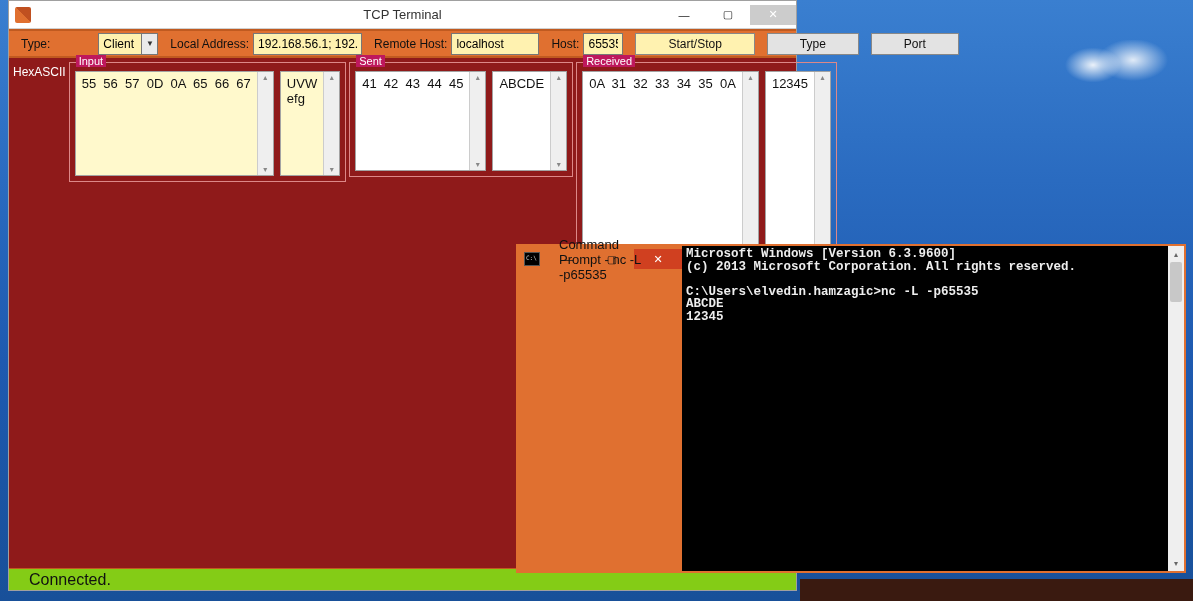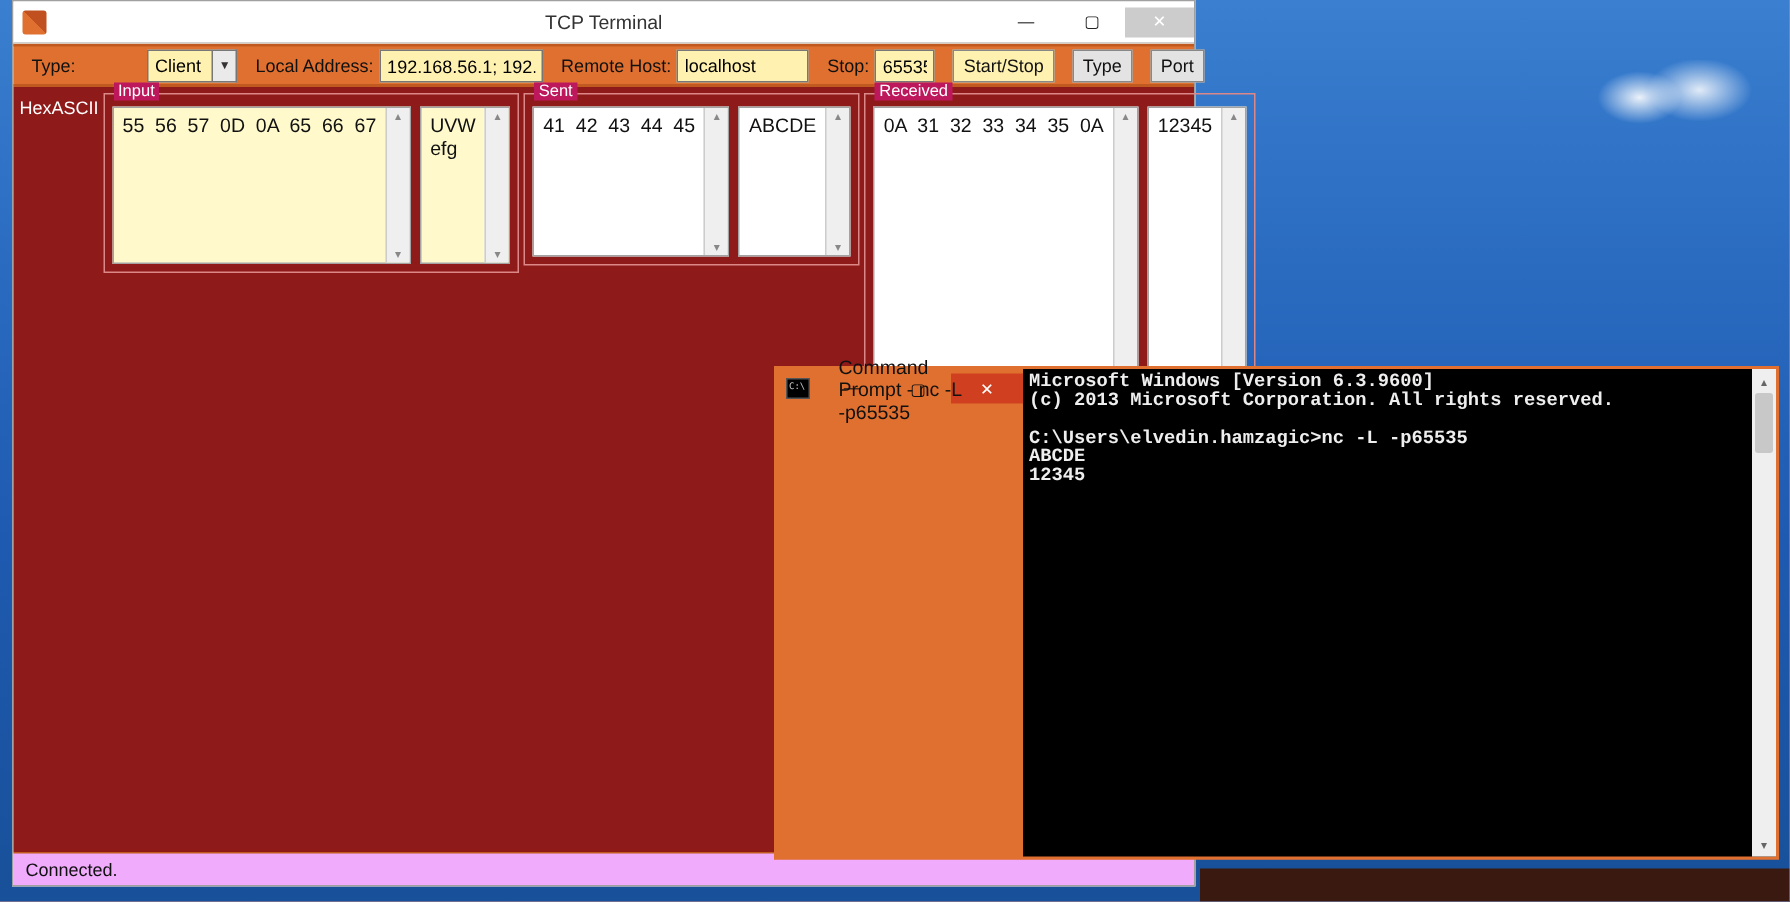--- a/index.html
+++ b/index.html
@@ -40,42 +40,42 @@
     height: 29px; background: #e07030; border-top:2px solid #c05a20; border-bottom:2px solid #c05a20;
     display:flex; align-items:center; padding:0 4px; gap:4px;
   }
   .sep { width:2px; height:24px; background:#8f1a1a; margin:0 2px; }
   .lbl { font-size:12px; color:#111; white-space:nowrap; }
   .combo { display:flex; align-items:flex-end; height:22px;margin-left:44px; }
   .combo input { height:22px; border:1px solid #777; background:#fff2b0; font-size:12px; padding:0 4px; }
   .combo .dd { width:16px; height:22px; background:#eaeaea; border:1px solid #777; border-left:none;
     display:flex; align-items:center; justify-content:center; font-size:8px; color:#333; }
   .fld { height:22px; border:1px solid #777; background:#fff2b0; font-size:12px; padding:0 4px; }
-  .btn { height:22px; border:1px solid #888; background:#e3e3e3; font-size:12px; padding:0 6px;
+  .btn { height:22px; border:1px solid #888; background:#e3e3e3; font-size:12px; padding:0 32px;
     color:#111; display:flex; align-items:center; }
   .btn.ss { background:#fff2b0; }
 
   .tcp-body { flex:1; background:#8f1a1a; display:flex; padding:4px 4px 4px 4px; gap:3px; }
   .col-headers { display:flex; height:20px; }
   .col-headers div { flex:1; text-align:center; color:#fff; font-size:12px; line-height:20px; }
   .fieldset { border:1px solid #d88; position:relative; padding:8px 5px 5px 5px; }
   .legend { position:absolute; top:-8px; left:6px; color:#fff; font-size:11px; background:#be185d; padding:0 3px; }
   .pair { display:flex; gap:6px; height:100%; }
   .txtwrap { flex:1; position:relative; display:flex; background:#fff; border:1px solid #a3a3a3; }
   .txtwrap.yellow { background:#fff9cc; }
   .txtcontent { flex:1; padding:4px 6px; font-size:13px; color:#111; white-space:pre; font-family:"Segoe UI",sans-serif; overflow:hidden; }
   .scrollbar { width:16px; background:#efefef; border-left:1px solid #ccc;
     display:flex; flex-direction:column; justify-content:space-between; align-items:center; }
   .scrollbar span { font-size:8px; color:#888; padding:1px 0; }
   .fs-input { height:120px; }
   .fs-sent  { height:115px; }
   .fs-recv  { flex:1; }
 
-  .statusbar { height:22px; background:#f0abfc; border-top:1px solid #c05a20;
-    display:flex; align-items:center; padding:0 8px; font-size:12px; color:#111; }
+  .statusbar { height:22px; background:#84cc16; border-top:1px solid #c05a20;
+    display:flex; align-items:center; padding:0 20px; font-size:16px; color:#111; }
 
   
   .cmd-window {
     position:absolute; left:516px; top:244px; width:670px; height:329px;
     border:2px solid #e07030; background:#e07030; display:flex; flex-direction:row;
   }
   .cmd-titlebar { height:26px; display:flex; align-items:center; position:relative; }
   .cmd-icon { width:16px; height:14px; margin:0 6px; background:#000; border:1px solid #555;
     position:relative; }
   .cmd-icon::after { content:"C:\\"; color:#ccc; font-size:6px; position:absolute; left:1px; top:1px; font-family:Consolas,monospace; }
@@ -117,21 +117,21 @@
       <input style="width: 44px;" value="Client">
       <div class="dd">▼</div>
     </div>
     <div class="sep"></div>
     <span class="lbl">Local Address:</span>
     <input class="fld" style="width: 109px;" value="192.168.56.1; 192.1">
     <div class="sep"></div>
     <span class="lbl">Remote Host:</span>
     <input class="fld" style="width: 88px;" value="localhost">
     <div class="sep"></div>
-    <span class="lbl">Stop:</span>
+    <span class="lbl">Host:</span>
     <input class="fld" style="width: 40px;" value="65535">
     <div class="sep"></div>
     <div class="btn ss">Start/Stop</div>
     <div class="sep"></div>
     <div class="btn">Type</div>
     <div class="sep"></div>
     <div class="btn">Port</div>
     <div class="sep"></div>
   </div>
 

